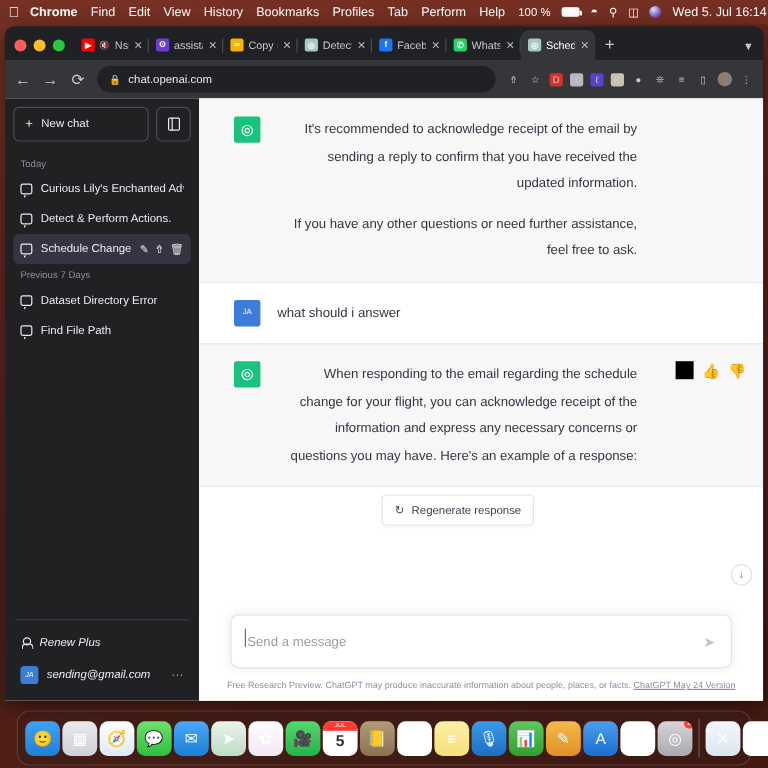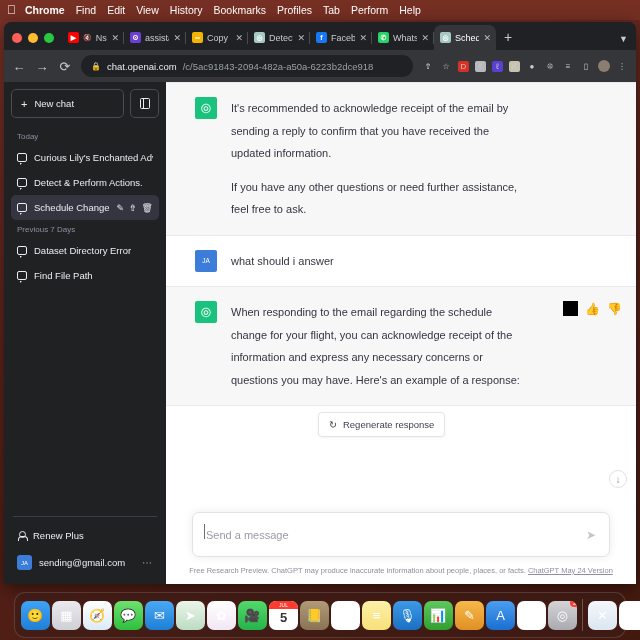--- a/index.html
+++ b/index.html
@@ -91,42 +91,42 @@
   .chatitem { display:flex; align-items:center; gap:7px; padding:7px 6px;
               border-radius:5px; white-space:nowrap; overflow:hidden; }
   .chatitem.active { background:#343541; }
   .chatitem .ctext{overflow:hidden;text-overflow:clip;flex:1;}
   .bubble { width:10px;height:9px;border:1.2px solid #ececf1;border-radius:2px;
             flex:none; position:relative;}
   .bubble:after{content:"";position:absolute;left:1.5px;bottom:-3.5px;
                 border-left:2.5px solid #ececf1;border-bottom:2.5px solid transparent;}
   .rowacts{display:flex;gap:5px;align-items:center;flex:none;font-size:9px;}
   .sbdiv { border-top:1px solid #3b3c45; margin:6px 2px; }
-  .sbbottom { margin-top:auto; }
+  .sbbottom { margin-top:auto;font-style:italic; }
   .personicon{width:9px;height:10px;position:relative;flex:none;}
   .personicon:before{content:"";position:absolute;top:0;left:2px;width:5px;height:5px;border:1.2px solid #ececf1;border-radius:50%;}
   .personicon:after{content:"";position:absolute;bottom:0;left:0.5px;width:8px;height:4px;border:1.2px solid #ececf1;border-bottom:none;border-radius:4px 4px 0 0;}
   .avatarsm{width:15px;height:15px;border-radius:3px;background:#3b7dd8;color:#fff;
             font-size:6px;display:flex;align-items:center;justify-content:center;flex:none;}
   .dots3{margin-left:auto;color:#9a9aa8;font-size:10px;letter-spacing:1px;}
 
   
   .chatcol { flex:1; position:relative; background:#fff; display:flex;
              flex-direction:column; overflow:hidden; }
   .scrollarea { flex:1; overflow:hidden; position:relative; }
   .msg { padding:14px 0; }
   .msg.assistant { background:#f7f7f8; border-bottom:1px solid #e9e9ec; border-top:1px solid #e9e9ec;}
   .msg.user { background:#fff; }
   .msginner { display:flex; gap:14px; padding:0 30px 0 29px; position:relative;}
   .av { width:22px;height:22px;border-radius:2px;flex:none;
         display:flex;align-items:center;justify-content:center;
         font-size:6.5px;color:#fff;}
   .av.user{background:#3b7dd8;}
   .av.bot{background:#19c37d;}
-  .mtext { font-size:11px; color:#343541; line-height:2.05; max-width:300px;}
+  .mtext { font-size:11px; color:#343541; line-height:2.05; max-width:300px;text-align:right;}
   .mtext p { margin-bottom:11px; }
   .mtext p:last-child{margin-bottom:0;}
   .msgacts { position:absolute; right:14px; top:0px; display:flex; gap:7px; align-items:center;}
   .blackbox { width:15px;height:15px;background:#000; }
   .thumb { font-size:12px; color:#acacbe; }
 
   .regen { position:absolute; left:152px; top:330px; background:#fff;
            border:1px solid #e5e5e5; border-radius:4px; padding:6px 10px;
            font-size:9.5px; color:#40414f; display:flex; align-items:center;
            gap:6px; box-shadow:0 1px 3px rgba(0,0,0,.05); z-index:5; }
@@ -168,20 +168,29 @@
     <span class="mitem">Find</span>
     <span class="mitem">Edit</span>
     <span class="mitem">View</span>
     <span class="mitem">History</span>
     <span class="mitem">Bookmarks</span>
     <span class="mitem">Profiles</span>
     <span class="mitem">Tab</span>
     <span class="mitem">Perform</span>
     <span class="mitem">Help</span>
     <span class="spacer"></span>
+    <span class="right">
+      <span>100 %</span>
+      <span class="batt"></span>
+      <span class="wifi">◓</span>
+      <span>⚲</span>
+      <span>◫</span>
+      <span class="siri"></span>
+      <span class="clock">Wed 5. Jul  16:14</span>
+    </span>
   </div>
 
   <div class="chrome">
 
     <div class="tabstrip">
       <div class="traffic">
         <span class="dot r"></span>
         <span class="dot y"></span>
         <span class="dot g"></span>
       </div>
@@ -227,21 +236,20 @@
       <span class="tablistbtn">▼</span>
     </div>
 
     <div class="toolbar">
       <span class="navbtn">←</span>
       <span class="navbtn">→</span>
       <span class="navbtn">⟳</span>
       <div class="omni">
         <span class="lock">🔒</span>
         <span>chat.openai.com</span>
-          <span class="path">/c/5ac91843-2094-482a-a50a-6223b2dce918</span>
       </div>
       <div class="ticons">
         <span class="ticon">⇮</span>
         <span class="ticon">☆</span>
         <span class="ticon ext" style="background:#d93025">D</span>
         <span class="ticon ext" style="background:#b8b8bd">ℓ</span>
         <span class="ticon ext" style="background:#5b3fd0">ℓ</span>
         <span class="ticon ext" style="background:#c9c2ac">K</span>
         <span class="ticon">●</span>
         <span class="ticon">❊</span>

